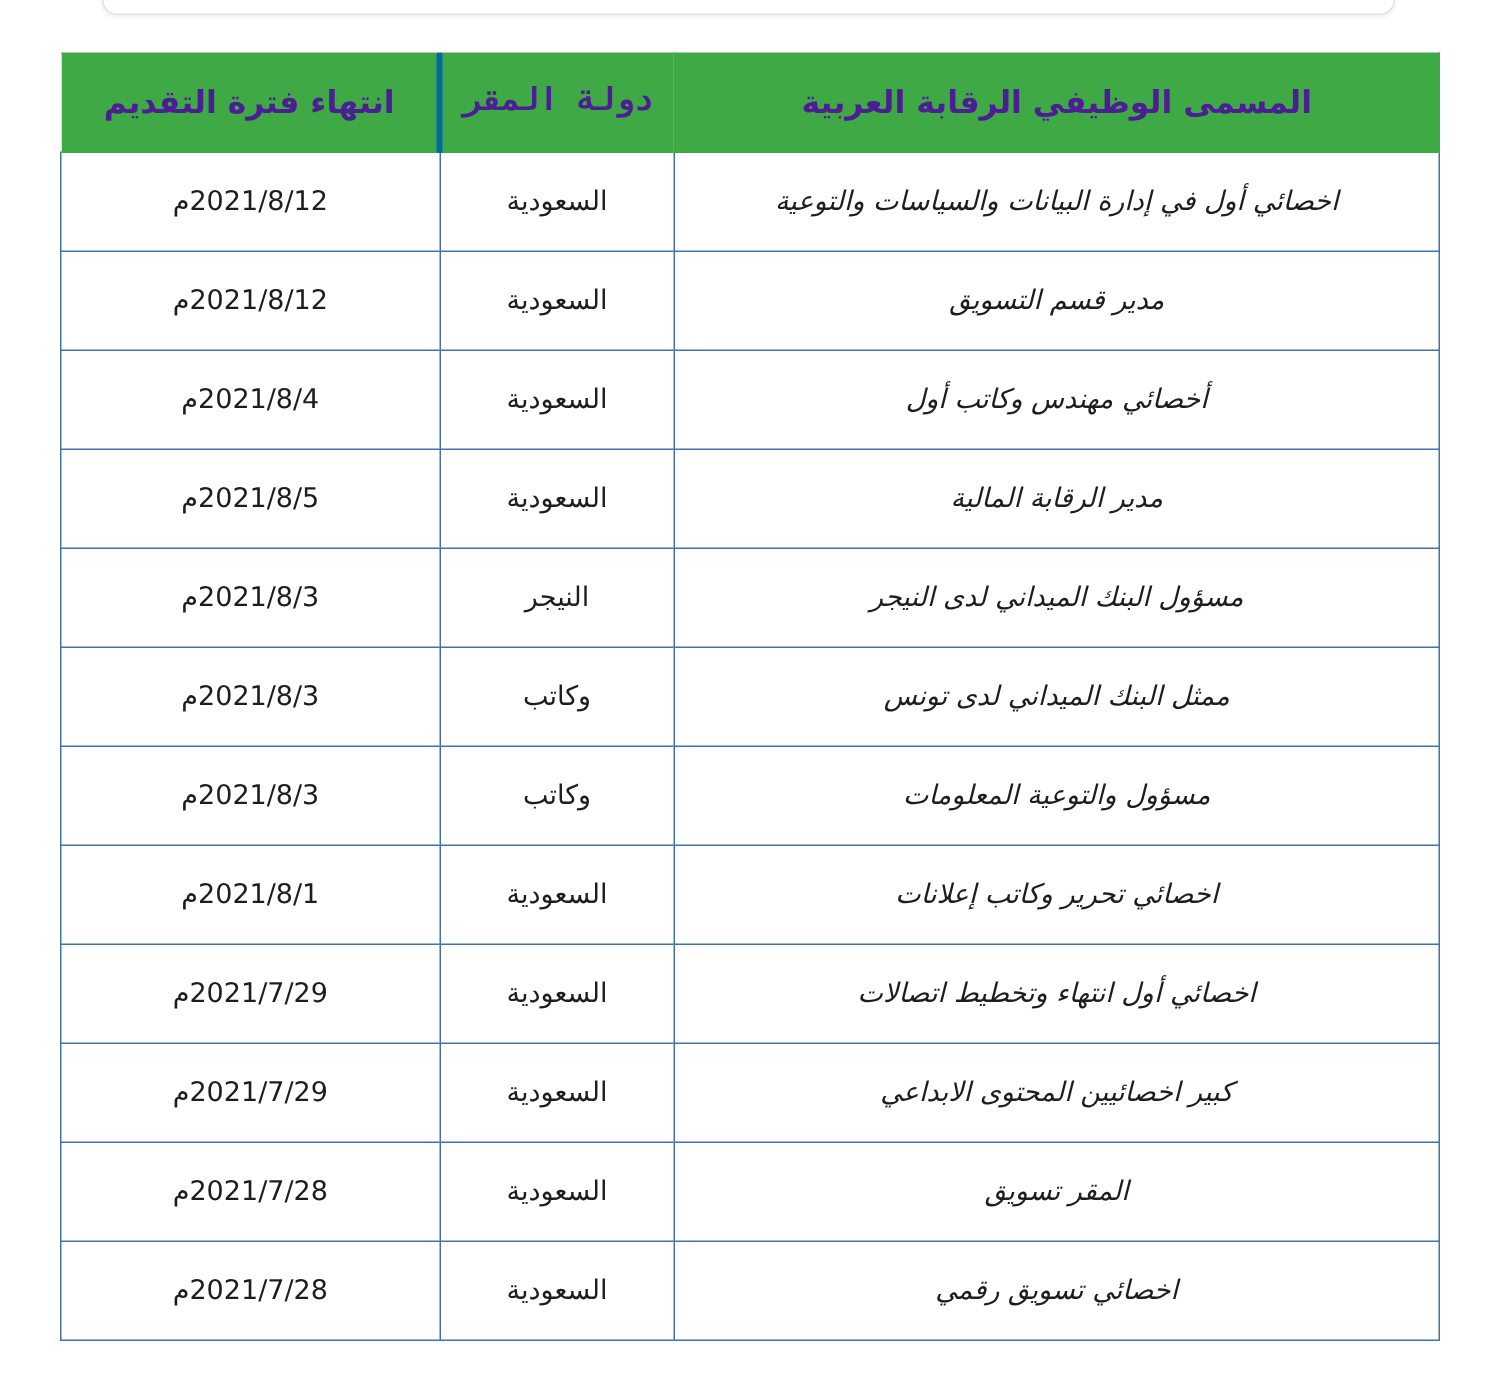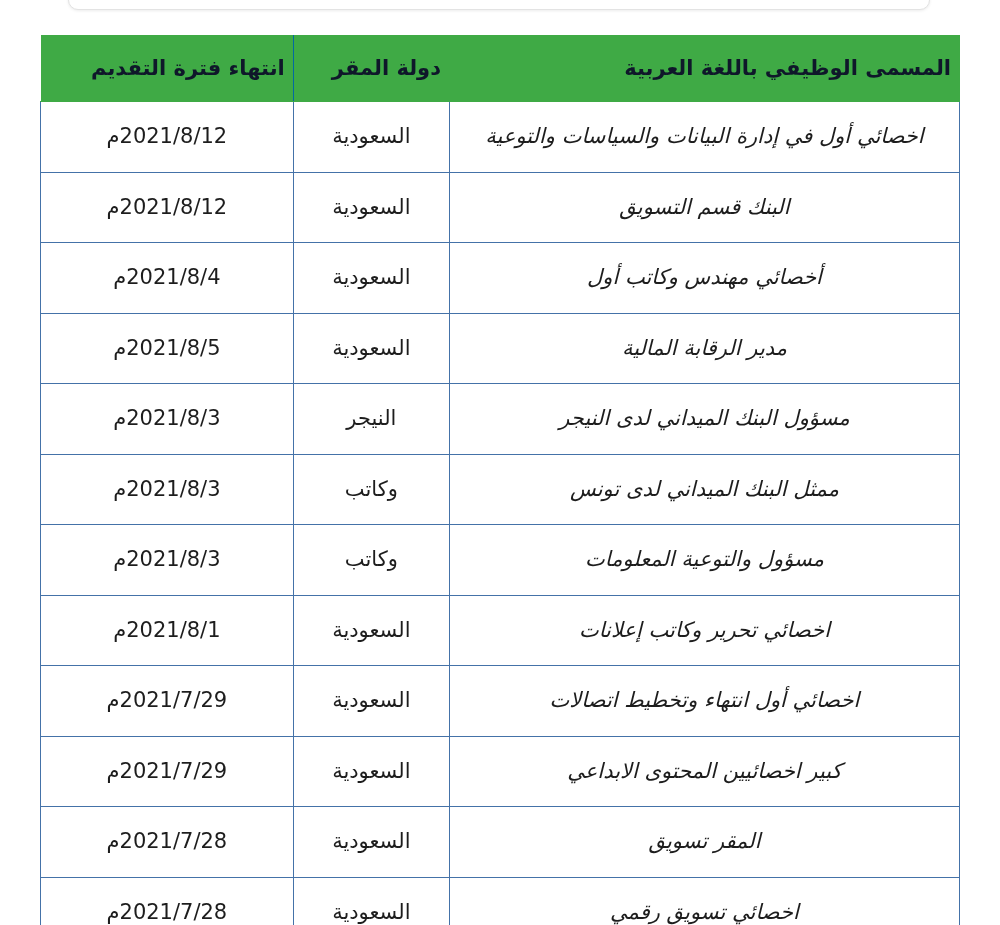--- a/index.html
+++ b/index.html
@@ -39,39 +39,40 @@
   }
   table.jobs {
     width: 100%;
     border-collapse: collapse;
     table-layout: fixed;
     background: #ffffff;
     border: 1px solid #4472a8;
   }
   table.jobs th {
     background: #3faa45;
-    color: #0f172a;
+    color: #4c1d95;
     font-size: 21px;
     font-weight: bold;
-    text-align: right;
+    text-align: center;
     padding: 18px 8px;
     border: 1px solid #3faa45;
     vertical-align: middle;
     line-height: 1.4;
   }
   table.jobs th.col-date {
     border-left: 1px solid #ffffff;
   }
   table.jobs th.col-country {
-    border-left: 1px solid #0369a1;
+    border-left: 4px solid #0369a1;
+    font-family: Liberation Mono, monospace;
   }
   table.jobs td {
     border: 1px solid #4472a8;
     text-align: center;
-    font-size: 21px;
+    font-size: 18px;
     color: #1d1d1d;
     padding: 19px 10px;
     vertical-align: middle;
     line-height: 1.5;
     background: #ffffff;
   }
   col.w-title { width: 55.5%; }
   col.w-country { width: 17%; }
   col.w-date { width: 27.5%; }
   .title-cell { font-size: 21px; font-style: italic; }
@@ -86,33 +87,33 @@
 
   <div class="table-wrap">
     <table class="jobs">
       <colgroup>
         <col class="w-title">
         <col class="w-country">
         <col class="w-date">
       </colgroup>
       <thead>
         <tr>
-          <th class="col-title">المسمى الوظيفي باللغة العربية</th>
+          <th class="col-title">المسمى الوظيفي الرقابة العربية</th>
           <th class="col-country">دولة المقر</th>
           <th class="col-date">انتهاء فترة التقديم</th>
         </tr>
       </thead>
       <tbody id="jobs-body">
           <tr>
             <td class="title-cell">اخصائي أول في إدارة البيانات والسياسات والتوعية</td>
             <td class="country-cell">السعودية</td>
             <td class="date-cell">2021/8/12م</td>
           </tr>
           <tr>
-            <td class="title-cell">البنك قسم التسويق</td>
+            <td class="title-cell">مدير قسم التسويق</td>
             <td class="country-cell">السعودية</td>
             <td class="date-cell">2021/8/12م</td>
           </tr>
           <tr>
             <td class="title-cell">أخصائي مهندس وكاتب أول</td>
             <td class="country-cell">السعودية</td>
             <td class="date-cell">2021/8/4م</td>
           </tr>
           <tr>
             <td class="title-cell">مدير الرقابة المالية</td>

